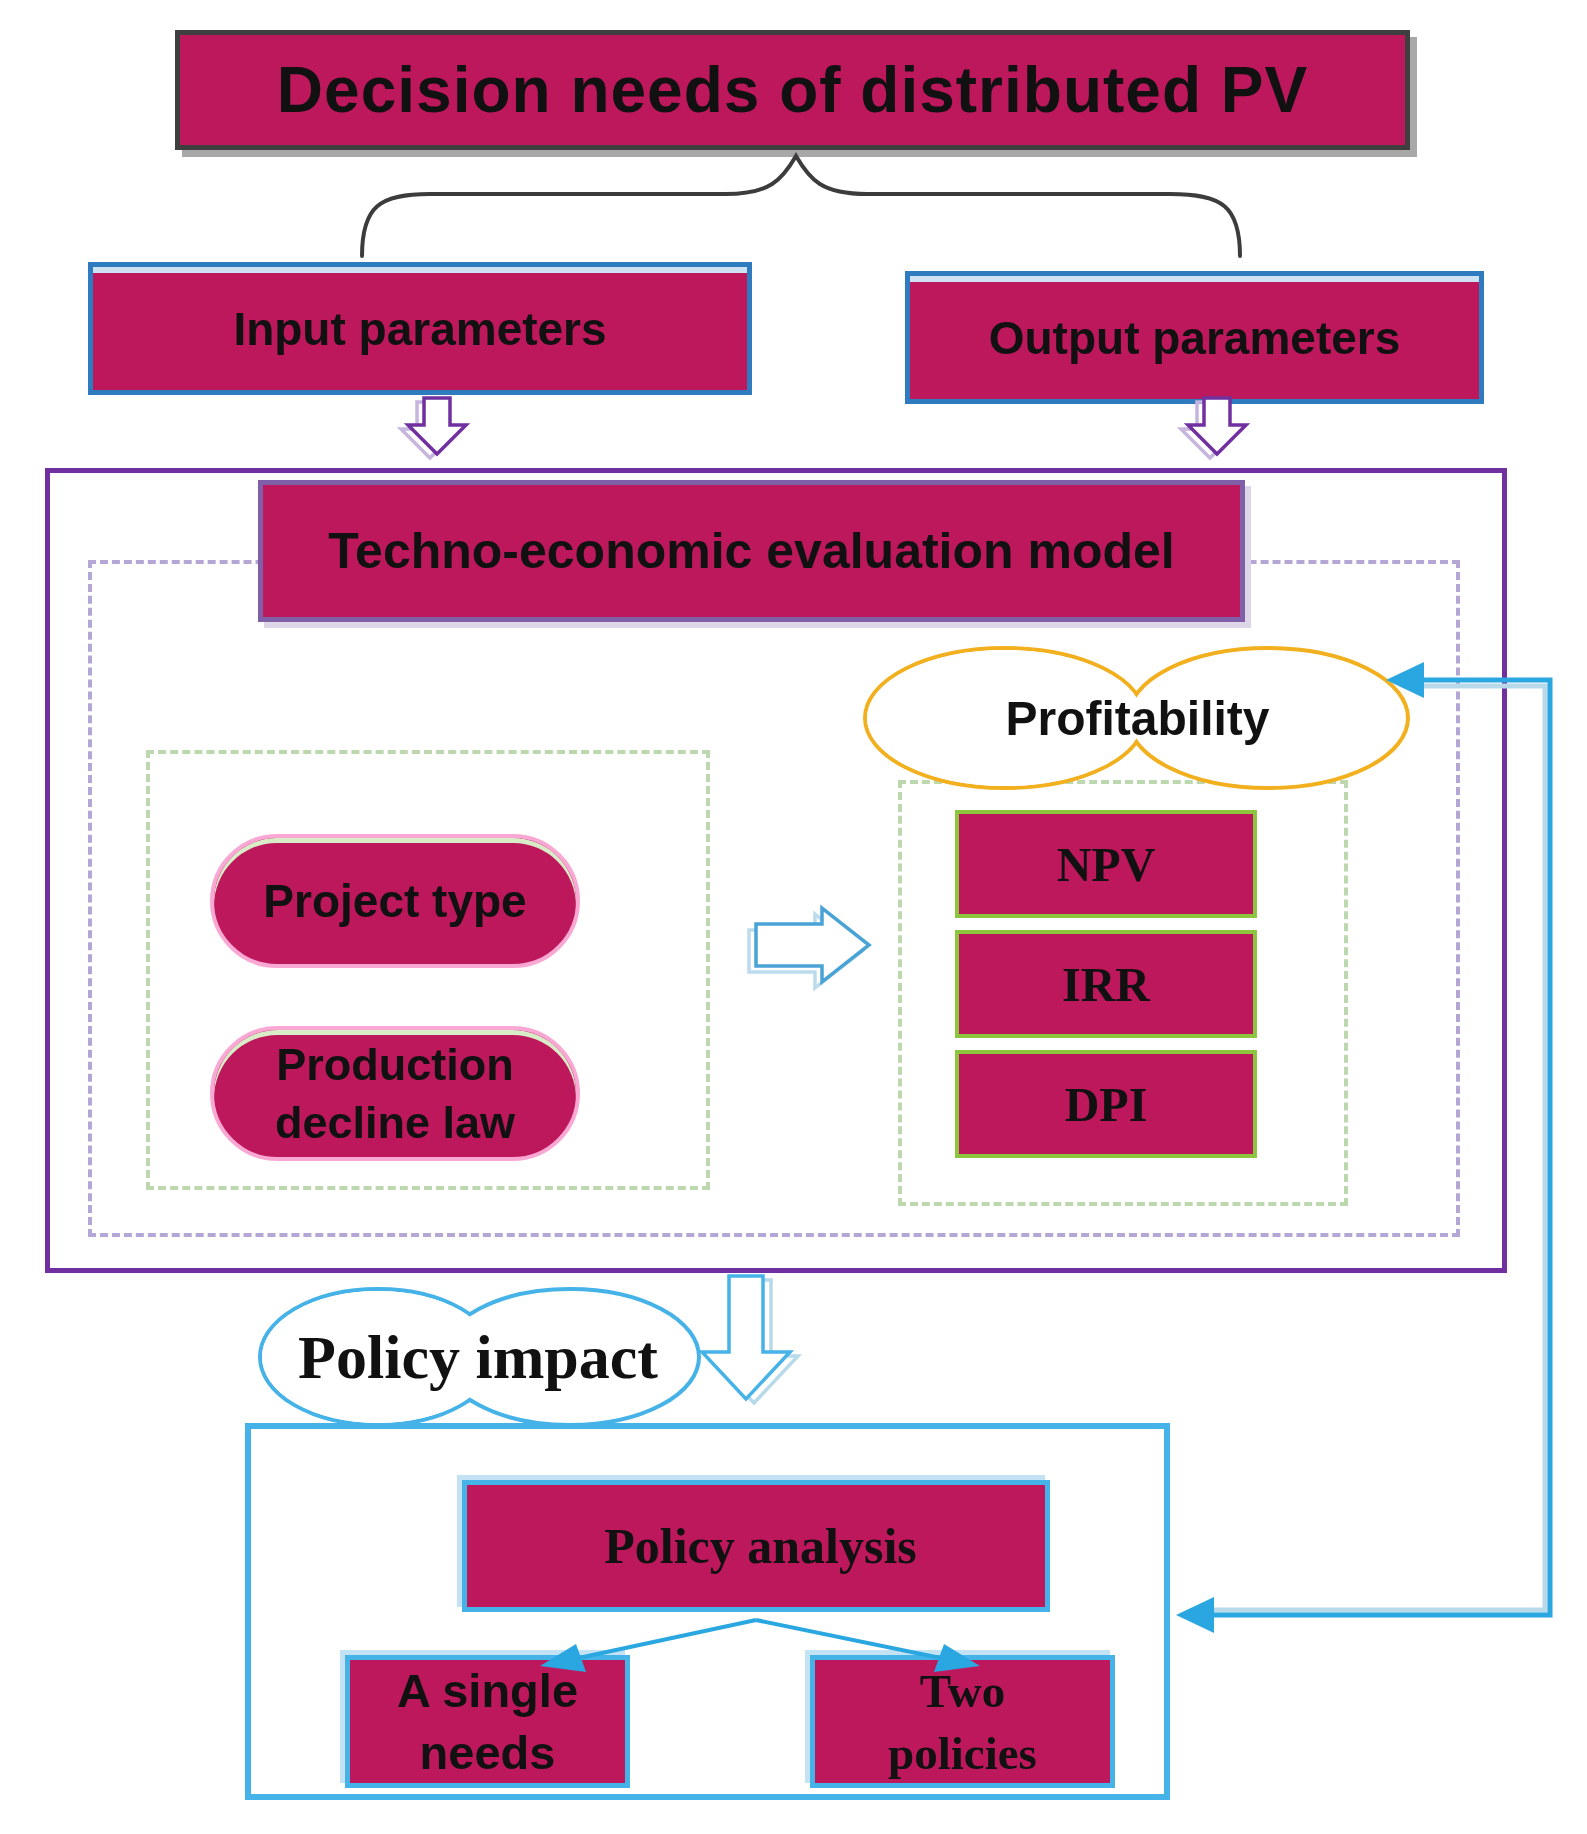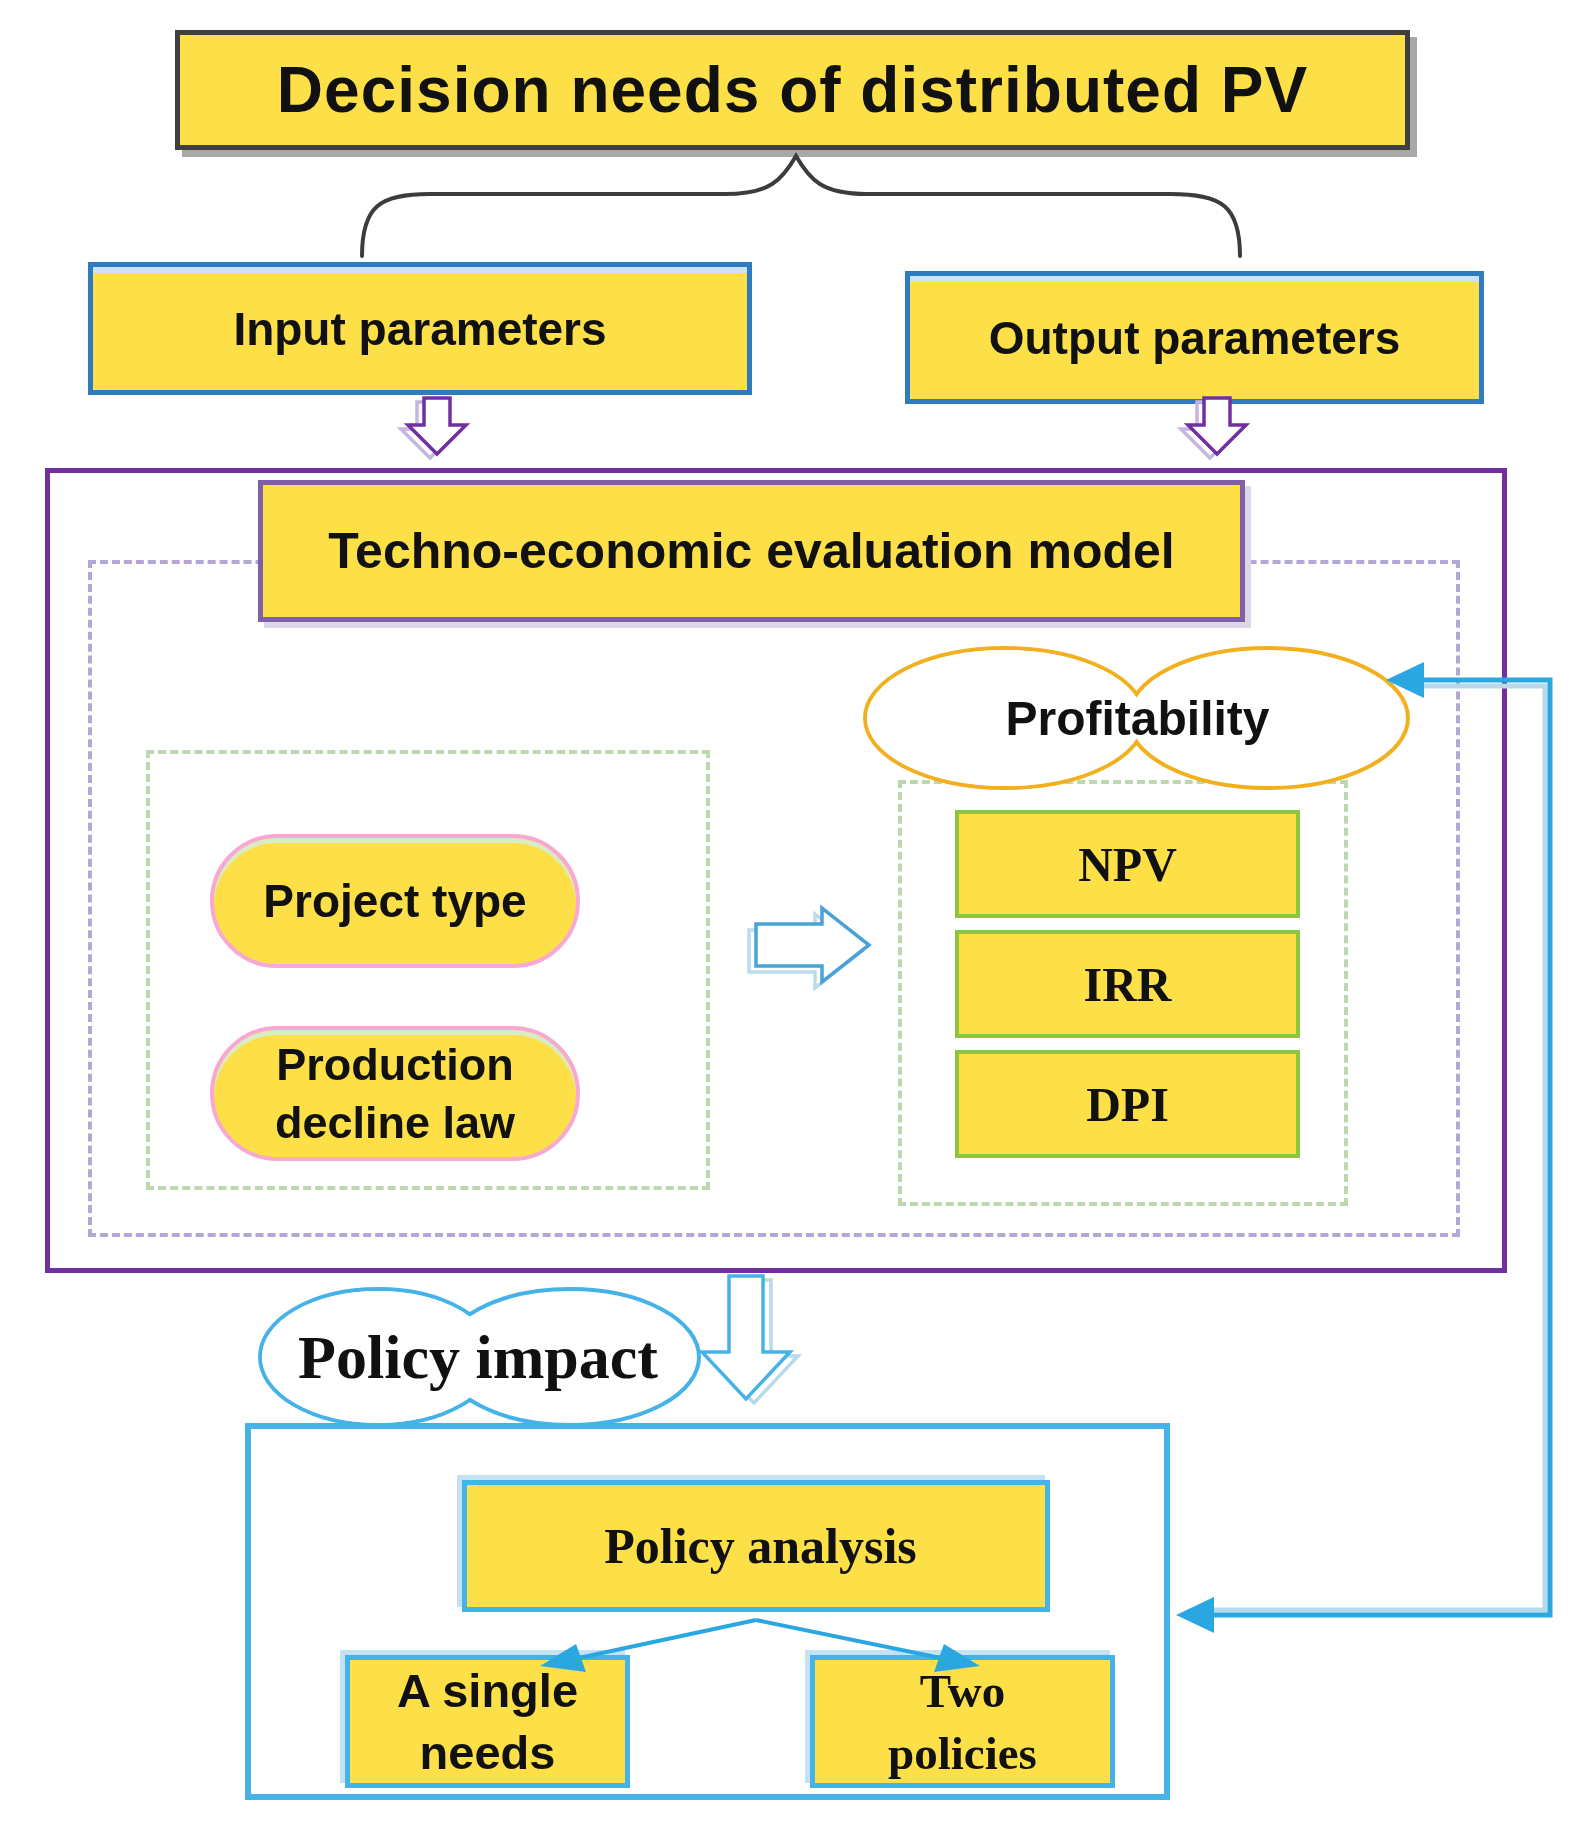--- a/index.html
+++ b/index.html
@@ -1,20 +1,20 @@
 <!DOCTYPE html>
 <html><head>
 <meta charset="utf-8">
 <style>
   html,body{margin:0;padding:0;background:#ffffff;}
   .canvas{
     position:relative;width:1587px;height:1834px;background:#ffffff;
     font-family:"Liberation Sans",sans-serif;overflow:hidden;
   }
-  .box{position:absolute;background:#fde047;display:flex;align-items:center;justify-content:center;text-align:center;color:#111;box-sizing:border-box;}
+  .box{position:absolute;background:#be185d;display:flex;align-items:center;justify-content:center;text-align:center;color:#111;box-sizing:border-box;}
   .serif{font-family:"Liberation Serif","DejaVu Serif",serif;}
 
   
   .title-box{left:175px;top:30px;width:1235px;height:120px;border:5px solid #3f3f3f;
     box-shadow:7px 7px 0 #a8a8a8;font-size:64px;font-weight:bold;letter-spacing:1px;}
   .param-box{border:5px solid #2f7bbf;box-shadow:inset 0 6px 0 #cfe2f3;font-size:46px;font-weight:bold;}
   .input-box{left:88px;top:262px;width:664px;height:133px;}
   .output-box{left:905px;top:262px;width:579px;height:133px;margin-top:9px;}
 
   
@@ -24,21 +24,21 @@
   .purple-dashed{left:88px;top:560px;width:1372px;height:677px;border:4px dashed #b4a7d6;background:transparent;z-index:1;}
   .green-dashed{border:4px dashed #bdd7ae;background:transparent;z-index:2;}
   .gd-left{left:146px;top:750px;width:564px;height:440px;}
   .gd-right{left:898px;top:780px;width:450px;height:426px;}
 
   .pill{border:4px solid #f9a8d4;border-radius:68px;box-shadow:inset 0 5px 0 #d8ecc8;
     font-size:46px;font-weight:bold;z-index:4;flex-direction:column;line-height:58px;margin-top:36px;}
   .pill-project{left:210px;top:798px;width:370px;height:134px;}
   .pill-production{left:210px;top:990px;width:370px;height:135px;font-size:45px;}
 
-  .ind-box{left:955px;width:345px;height:108px;border:4px solid #8cc63f;
+  .ind-box{left:955px;width:302px;height:108px;border:4px solid #8cc63f;
     font-size:48px;font-weight:bold;z-index:4;}
   .ind-npv{top:810px;} .ind-irr{top:930px;justify-content:center;} .ind-dpi{top:1050px;}
 
   
   .cloud-label{position:absolute;z-index:6;display:flex;align-items:center;justify-content:center;
     text-align:center;color:#111;font-weight:bold;}
   .lbl-profitability{left:880px;top:680px;width:515px;height:76px;font-size:48px;}
   .lbl-policy-impact{left:268px;top:1320px;width:420px;height:74px;font-size:62px;}
 
   

